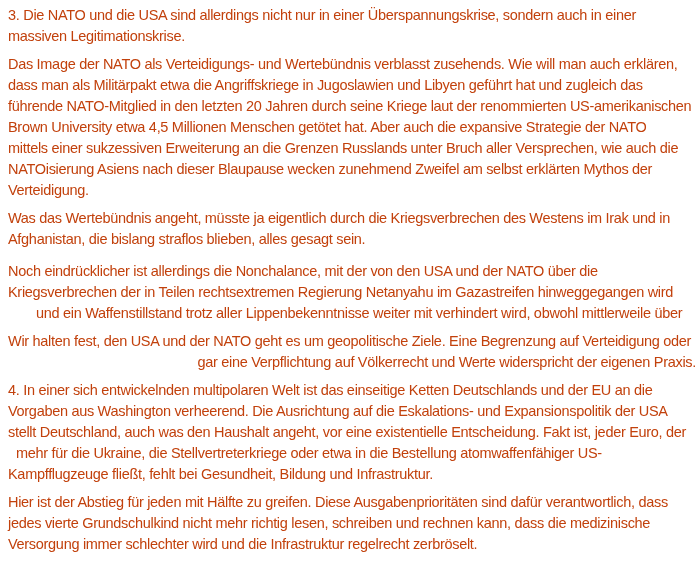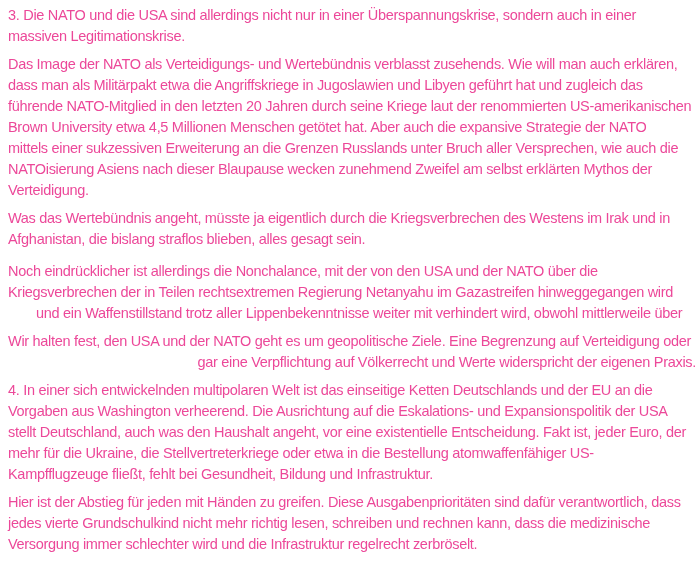--- a/index.html
+++ b/index.html
@@ -28,21 +28,21 @@
     padding: 0;
   }
   .line {
     white-space: nowrap;
     height: 21px;
   }
 </style>
 </head>
 <body style="background: rgb(255, 255, 255);">
 
-<main class="doc" style="color: #ec4899;">
+<main class="doc" style="color: #c2410c;">
 
   <p>
     <span class="line" style="display: block;">3. Die NATO und die USA sind allerdings nicht nur in einer Überspannungskrise, sondern auch in einer</span>
     <span class="line" style="display: block;">massiven Legitimationskrise.</span>
   </p>
 
   <p>
     <span class="line" style="display: block;">Das Image der NATO als Verteidigungs- und Wertebündnis verblasst zusehends. Wie will man auch erklären,</span>
     <span class="line" style="display: block;">dass man als Militärpakt etwa die Angriffskriege in Jugoslawien und Libyen geführt hat und zugleich das</span>
     <span class="line" style="display: block;">führende NATO-Mitglied in den letzten 20 Jahren durch seine Kriege laut der renommierten US-amerikanischen</span>
@@ -65,23 +65,23 @@
 
   <p>
     <span class="line" style="display: block;">Wir halten fest, den USA und der NATO geht es um geopolitische Ziele. Eine Begrenzung auf Verteidigung oder</span>
     <span class="line" style="display: block; text-align: right;">gar eine Verpflichtung auf Völkerrecht und Werte widerspricht der eigenen Praxis.</span>
   </p>
 
   <p>
     <span class="line" style="display: block;">4. In einer sich entwickelnden multipolaren Welt ist das einseitige Ketten Deutschlands und der EU an die</span>
     <span class="line" style="display: block;">Vorgaben aus Washington verheerend. Die Ausrichtung auf die Eskalations- und Expansionspolitik der USA</span>
     <span class="line" style="display: block;">stellt Deutschland, auch was den Haushalt angeht, vor eine existentielle Entscheidung. Fakt ist, jeder Euro, der</span>
-    <span class="line" style="display: block;">mehr für die Ukraine, die Stellvertreterkriege oder etwa in die Bestellung atomwaffenfähiger US-</span>
+    <span class="line" style="display: block; margin-left: 8px;">mehr für die Ukraine, die Stellvertreterkriege oder etwa in die Bestellung atomwaffenfähiger US-</span>
     <span class="line" style="display: block;">Kampfflugzeuge fließt, fehlt bei Gesundheit, Bildung und Infrastruktur.</span>
   </p>
 
   <p>
-    <span class="line" style="display: block;">Hier ist der Abstieg für jeden mit Händen zu greifen. Diese Ausgabenprioritäten sind dafür verantwortlich, dass</span>
+    <span class="line" style="display: block;">Hier ist der Abstieg für jeden mit Hälfte zu greifen. Diese Ausgabenprioritäten sind dafür verantwortlich, dass</span>
     <span class="line" style="display: block;">jedes vierte Grundschulkind nicht mehr richtig lesen, schreiben und rechnen kann, dass die medizinische</span>
     <span class="line" style="display: block;">Versorgung immer schlechter wird und die Infrastruktur regelrecht zerbröselt.</span>
   </p>
 
 </main>
 
 </body></html>

